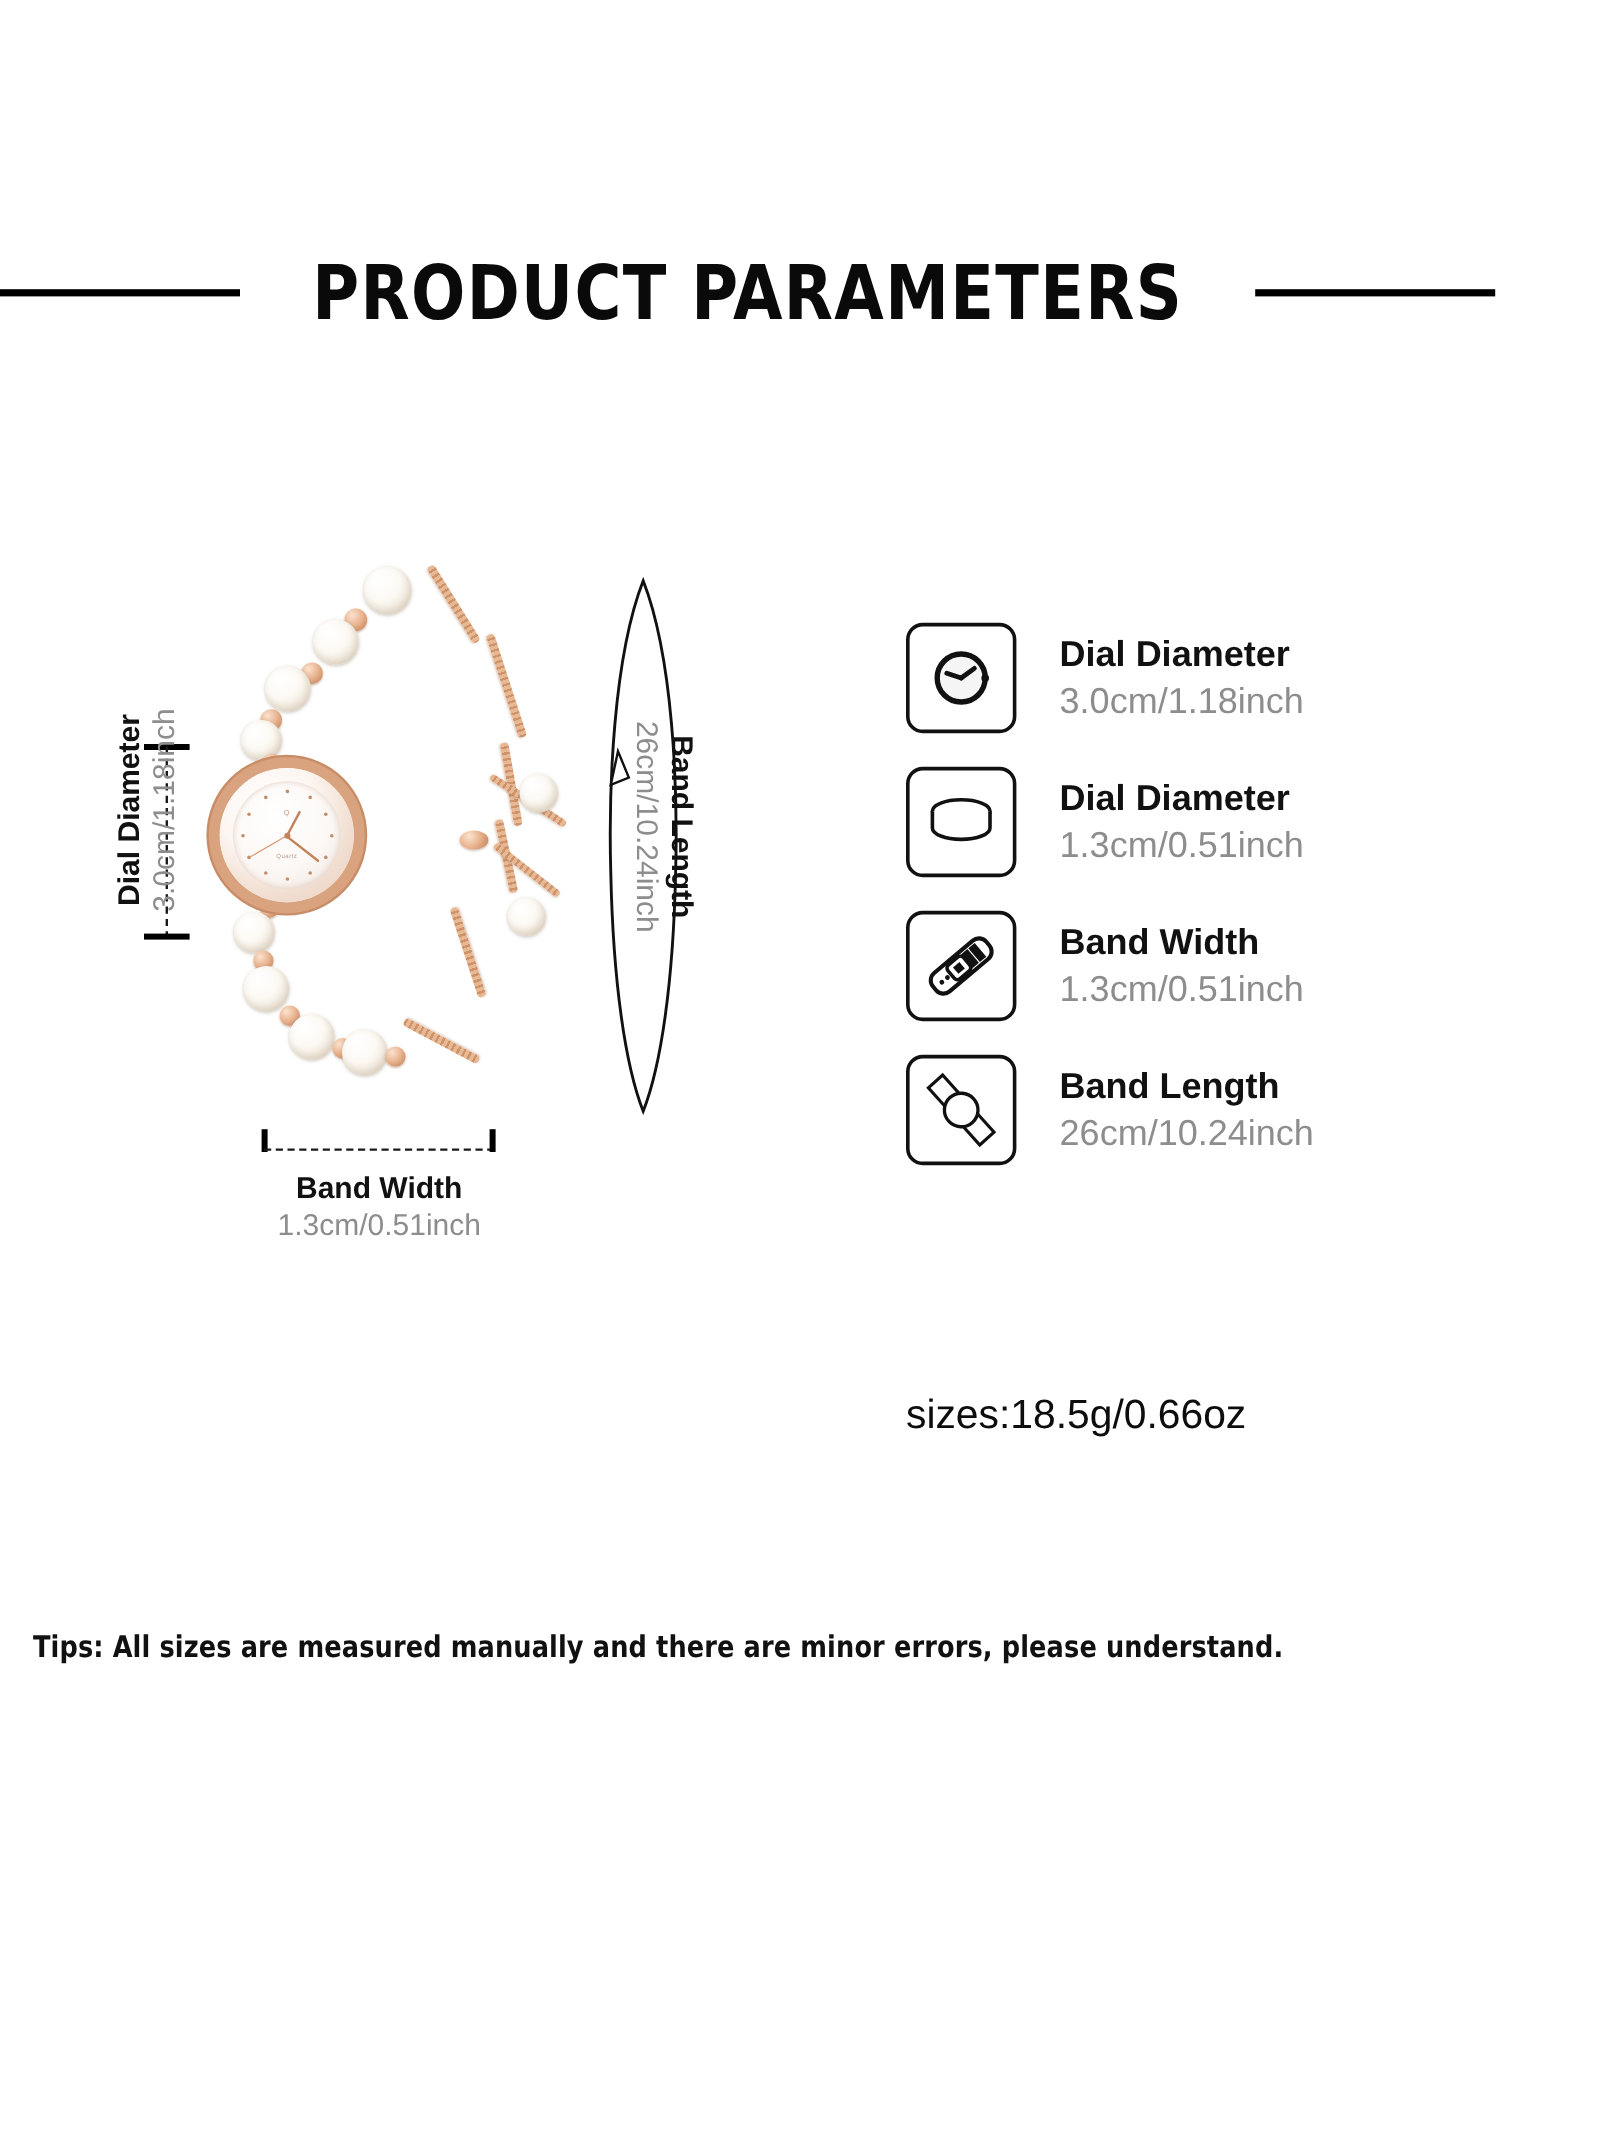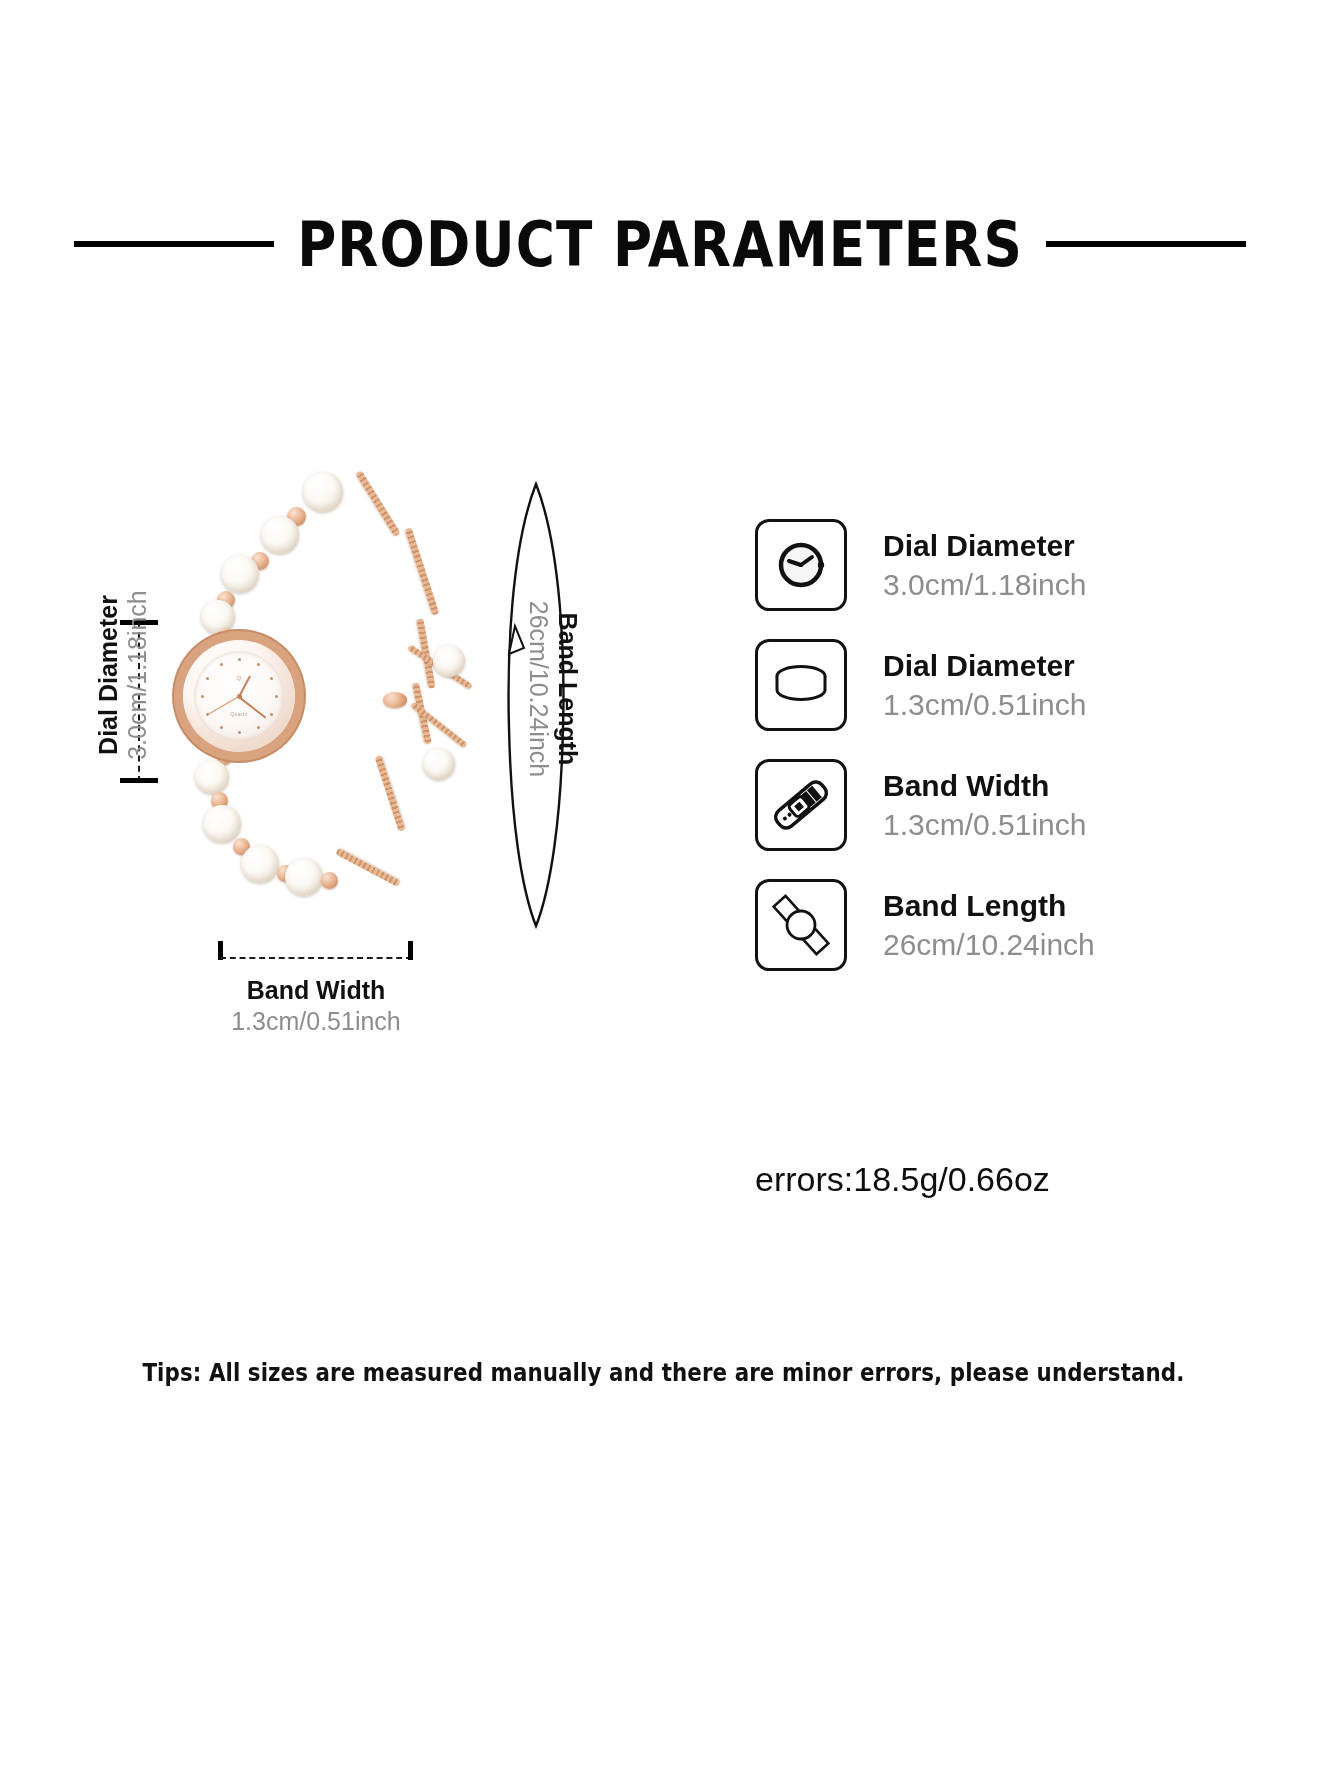--- a/index.html
+++ b/index.html
@@ -8,21 +8,21 @@
     background:#ffffff;
     font-family:"Liberation Sans","DejaVu Sans",sans-serif;
     position:relative;
     overflow:hidden;
   }
 
   
   .title-block{
     position:absolute;
     left:0;top:196px;width:1246px;height:96px;
-    display:flex;align-items:center;justify-content:flex-end;
+    display:flex;align-items:center;justify-content:space-between;gap:34px;
   }
   .title-rule{
     height:6px;background:#000;flex:0 0 auto;
   }
   .title-rule.left{width:200px;}
   .title-rule.right{width:200px;}
   .title-text{
     font-family:"DejaVu Sans Condensed","Liberation Sans",sans-serif;
     font-weight:bold;
     font-size:63px;
@@ -144,21 +144,21 @@
   .spec-label{font-size:30px;font-weight:bold;color:#111;line-height:1.3;white-space:nowrap;}
   .spec-value{font-size:30px;color:#8d8d8d;line-height:1.3;white-space:nowrap;}
 
   .weight-line{
     position:absolute;left:755px;top:1160px;
     font-size:34px;color:#0d0d0d;white-space:nowrap;
   }
 
   
   .tips{
-    position:absolute;left:0;top:1358px;width:1212px;text-align:right;
+    position:absolute;left:0;top:1358px;width:1212px;text-align:left;
   }
   .tips span{
     font-family:"DejaVu Sans Condensed","Liberation Sans",sans-serif;
     font-weight:bold;font-size:25px;color:#111;letter-spacing:.1px;
     transform:scaleX(0.95);display:inline-block;
   }
 </style>
 </head>
 <body>
 
@@ -325,17 +325,17 @@
         </g>
       </svg>
     </div>
     <div class="spec-text">
       <span class="spec-label">Band Length</span>
       <span class="spec-value">26cm/10.24inch</span>
     </div>
   </div>
 </div>
 
-<div class="weight-line">errors:18.5g/0.66oz</div>
+<div class="weight-line">sizes:18.5g/0.66oz</div>
 
 <div class="tips">
   <span>Tips: All sizes are measured manually and there are minor errors, please understand.</span>
 </div>
 
 </body></html>

